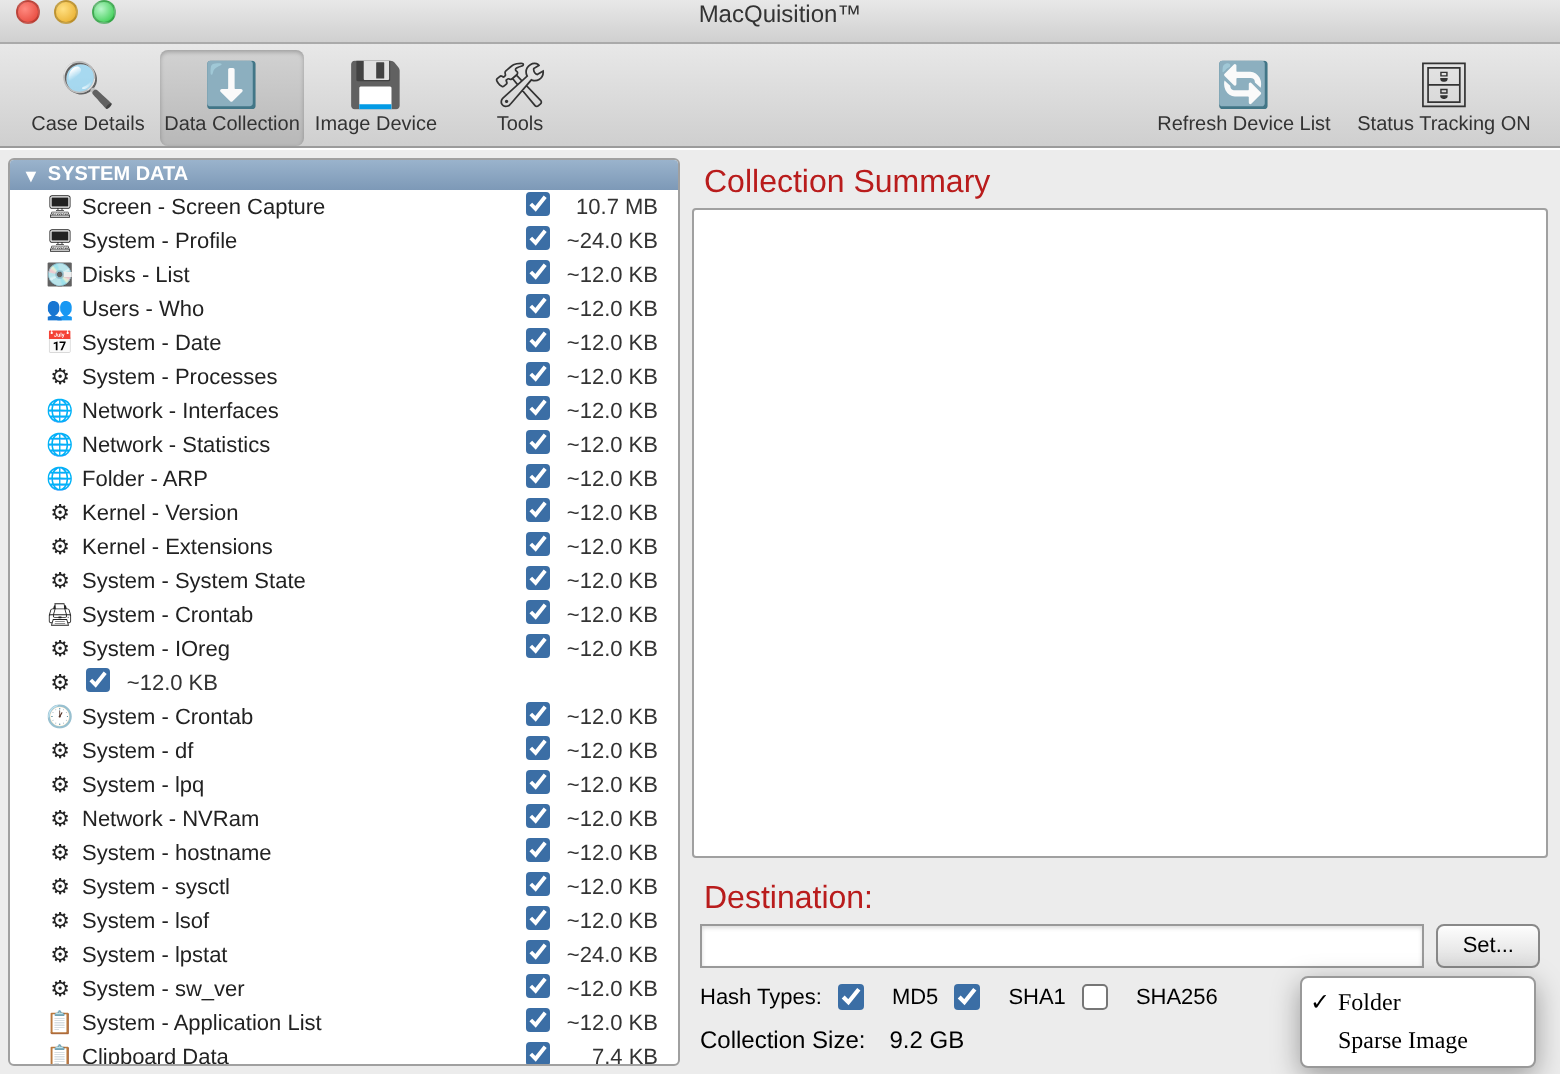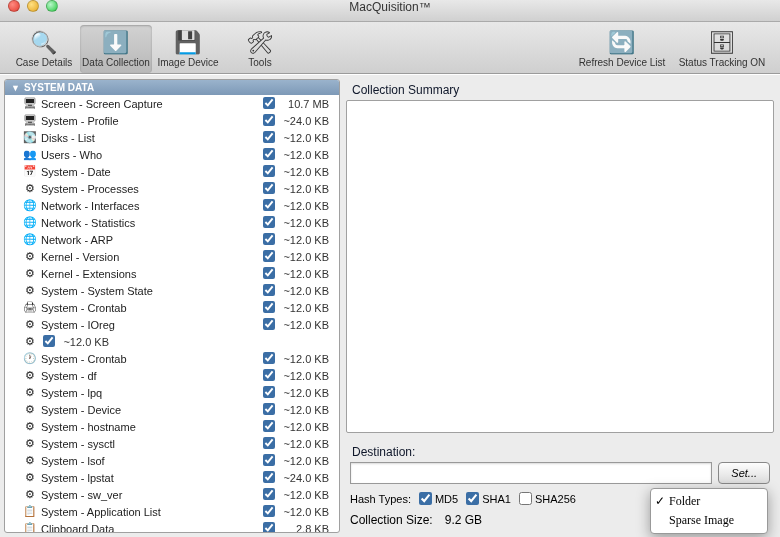--- a/index.html
+++ b/index.html
@@ -22,27 +22,27 @@
 .right { flex: 1; margin: 4px 6px 4px 2px; display: flex; flex-direction: column; }
 .ghdr { background: linear-gradient(#9ab3cc, #7d99b7); color: #fff; font-weight: bold; font-size: 10px; padding: 2px 6px; display: flex; align-items: center; }
 .ghdr .tri { margin-right: 4px; font-size: 9px; }
 .row { display: flex; align-items: center; height: 17px; padding: 0 4px 0 18px; font-size: 11px; color: #222; }
 .row:nth-child(even) {}
 .row .ic { width: 14px; height: 14px; margin-right: 4px; display: inline-flex; align-items: center; justify-content: center; font-size: 11px; }
 .row .lbl { flex: 1; white-space: nowrap; overflow: hidden; text-overflow: ellipsis; }
 .row .chk { width: 16px; text-align: center; }
 .row input[type=checkbox] { width: 12px; height: 12px; accent-color: #3b6ea5; }
 .row .sz { width: 58px; text-align: right; padding-right: 6px; color: #333; }
-.rlabel { font-size: 12px; color: #0f172a; margin: 4px 0 3px 6px; }
+.rlabel { font-size: 16px; color: #b91c1c; margin: 4px 0 3px 6px; }
 .summary { flex: 1; border: 1px solid #a0a0a0; background: #fff; border-radius: 2px; margin-bottom: 8px; }
 .destrow { display: flex; align-items: center; gap: 6px; margin: 0 4px 8px; }
 .destrow input[type=text] { flex: 1; height: 22px; border: 1px solid #999; border-radius: 0; background: #fff; padding: 0 4px; font-size: 11px; box-shadow: inset 0 1px 2px rgba(0,0,0,0.15); }
-.btn { height: 22px; padding: 0 12px; border: 1px solid #888; border-radius: 4px; background: linear-gradient(#fdfdfd, #dcdcdc); font-size: 11px; cursor: pointer; font-style: italic; }
+.btn { height: 22px; padding: 0 12px; border: 1px solid #888; border-radius: 4px; background: linear-gradient(#fdfdfd, #dcdcdc); font-size: 11px; cursor: pointer; }
 .hashrow { display: flex; align-items: center; gap: 8px; margin: 0 4px 8px; font-size: 11px; position: relative; }
-.hashrow label { display: flex; align-items: center; gap: 3px; }
+.hashrow label { display: flex; align-items: center; gap: 14px; }
 .hashrow input[type=checkbox] { width: 13px; height: 13px; accent-color: #3b6ea5; }
 .popup { position: absolute; right: 2px; top: -4px; background: #fff; border: 1px solid #999; border-radius: 4px; box-shadow: 0 4px 14px rgba(0,0,0,0.35); padding: 3px 0; font-size: 12px; min-width: 118px; z-index: 10; }
 .popup .item { padding: 2px 14px 2px 18px; position: relative; cursor: pointer; font-family: Liberation Serif, serif; }
 .popup .item.sel::before { content: "✓"; position: absolute; left: 4px; }
 .sizerow { margin: 0 4px 6px; font-size: 12px; display: flex; gap: 12px; }
 </style>
 </head>
 <body>
 
 <div class="titlebar">
@@ -132,21 +132,21 @@
           <span class="sz">~12.0 KB</span>
         </div>
         <div class="row">
           <span class="ic">🌐</span>
           <span class="lbl">Network - Statistics</span>
           <span class="chk"><input type="checkbox" checked="" style=""></span>
           <span class="sz">~12.0 KB</span>
         </div>
         <div class="row">
           <span class="ic">🌐</span>
-          <span class="lbl">Network - ARP</span>
+          <span class="lbl">Folder - ARP</span>
           <span class="chk"><input type="checkbox" checked="" style=""></span>
           <span class="sz">~12.0 KB</span>
         </div>
         <div class="row">
           <span class="ic">⚙</span>
           <span class="lbl">Kernel - Version</span>
           <span class="chk"><input type="checkbox" checked="" style=""></span>
           <span class="sz">~12.0 KB</span>
         </div>
         <div class="row">
@@ -191,21 +191,21 @@
           <span class="sz">~12.0 KB</span>
         </div>
         <div class="row">
           <span class="ic">⚙</span>
           <span class="lbl">System - lpq</span>
           <span class="chk"><input type="checkbox" checked="" style=""></span>
           <span class="sz">~12.0 KB</span>
         </div>
         <div class="row">
           <span class="ic">⚙</span>
-          <span class="lbl">System - Device</span>
+          <span class="lbl">Network - NVRam</span>
           <span class="chk"><input type="checkbox" checked="" style=""></span>
           <span class="sz">~12.0 KB</span>
         </div>
         <div class="row">
           <span class="ic">⚙</span>
           <span class="lbl">System - hostname</span>
           <span class="chk"><input type="checkbox" checked="" style=""></span>
           <span class="sz">~12.0 KB</span>
         </div>
         <div class="row">
@@ -235,21 +235,21 @@
         <div class="row">
           <span class="ic">📋</span>
           <span class="lbl">System - Application List</span>
           <span class="chk"><input type="checkbox" checked="" style=""></span>
           <span class="sz">~12.0 KB</span>
         </div>
         <div class="row">
           <span class="ic">📋</span>
           <span class="lbl">Clipboard Data</span>
           <span class="chk"><input type="checkbox" checked="" style=""></span>
-          <span class="sz">2.8 KB</span>
+          <span class="sz">7.4 KB</span>
         </div>
       </div>
 
   </div>
 
   <div class="right">
     <div class="rlabel">Collection Summary</div>
     <div class="summary"></div>
 
     <div class="rlabel">Destination:</div>

